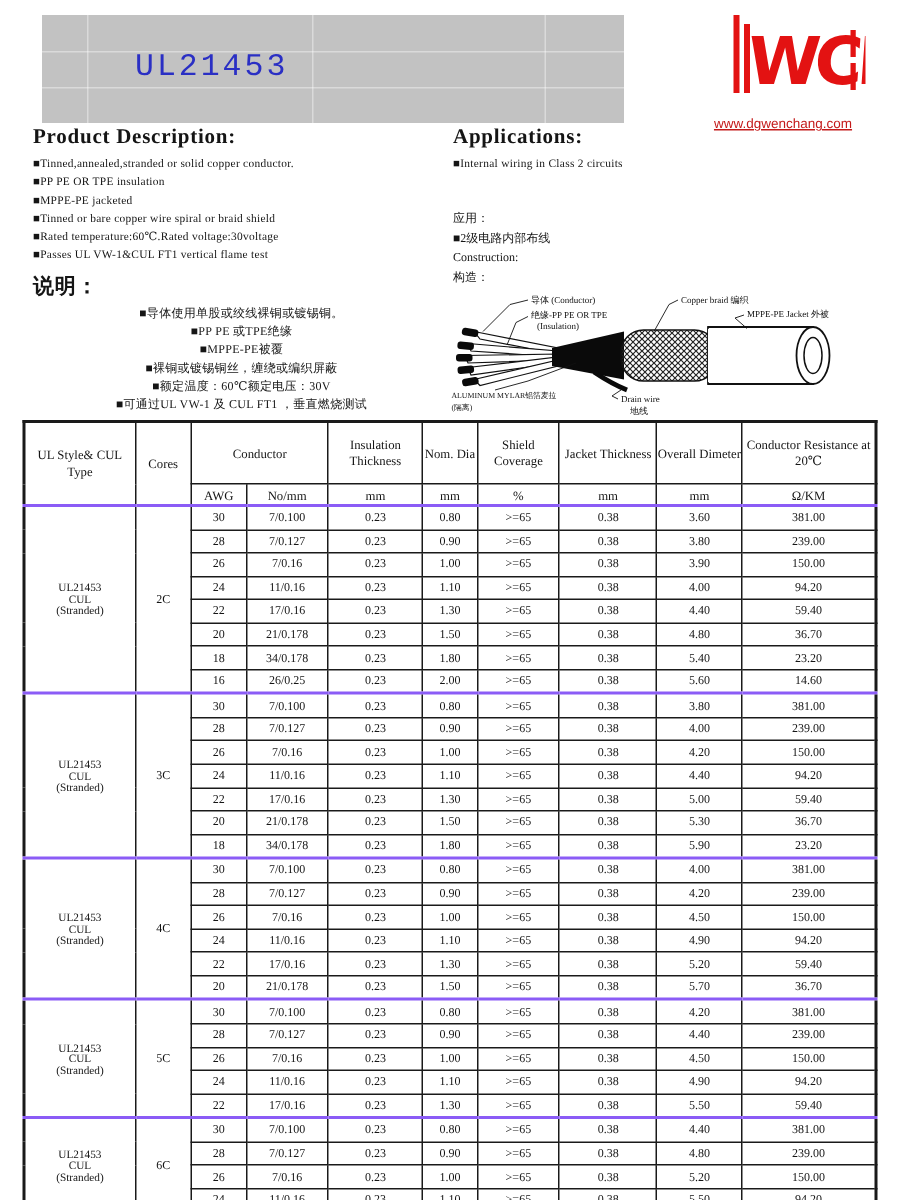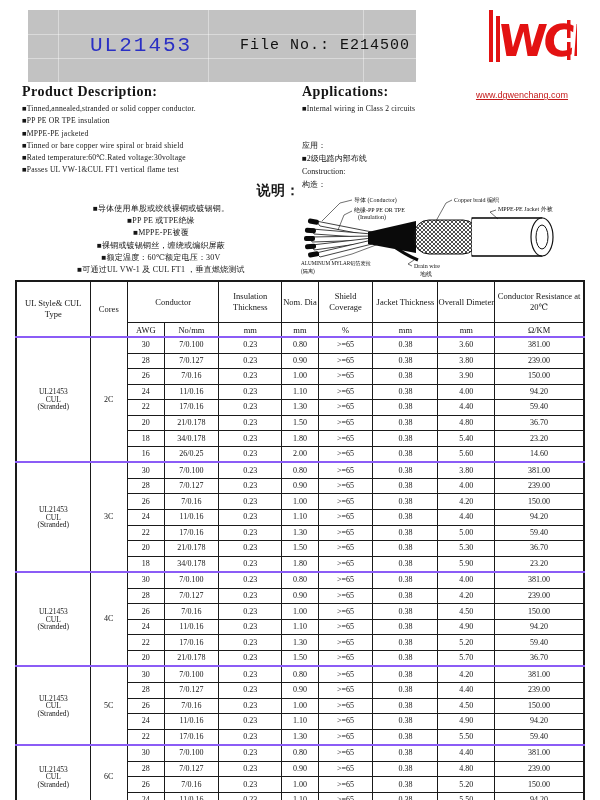--- a/index.html
+++ b/index.html
@@ -11,29 +11,29 @@
   .title-box{
     position:absolute;left:28px;top:10px;width:388px;height:72px;
     background:#c2c2c2;display:flex;align-items:center;
   }
   .title-grid{position:absolute;inset:0;pointer-events:none;}
   .title-grid .h{position:absolute;left:0;right:0;height:1px;background:rgba(255,255,255,.4);}
   .title-grid .v{position:absolute;top:0;bottom:0;width:1px;background:rgba(255,255,255,.4);}
   .style-no{position:absolute;left:62px;top:24px;font-size:21px;color:#2a2fc4;letter-spacing:2px;font-family:"Liberation Mono","DejaVu Sans Mono",monospace;}
   .file-no{position:absolute;left:212px;top:27px;font-size:15px;color:#111;letter-spacing:1px;font-family:"Liberation Mono","DejaVu Sans Mono",monospace;}
   .logo-area{position:absolute;left:462px;top:6px;width:120px;height:80px;text-align:center;}
-  .website{display:block;margin-top:20px;font-size:9px;color:#c41a1a;text-decoration:underline;font-family:"Liberation Sans","DejaVu Sans",sans-serif;cursor:pointer;}
+  .website{display:block;margin-top:6px;font-size:9px;color:#c41a1a;text-decoration:underline;font-family:"Liberation Sans","DejaVu Sans",sans-serif;cursor:pointer;}
   
   .col-left{position:absolute;left:22px;top:84px;width:278px;}
   .col-right{position:absolute;left:302px;top:84px;width:292px;}
   .sec-title{font-size:14px;font-weight:bold;margin:0 0 3px 0;letter-spacing:.5px;}
   .bullet{font-size:7.6px;line-height:12.3px;white-space:nowrap;letter-spacing:.2px;}
   .bullet.cn{font-size:8px;text-align:center;}
   .plain-line{font-size:8px;line-height:13px;}
-  .cn-title{margin-top:5px;text-align:right;}
+  .cn-title{margin-top:5px;}
   .gap{height:24px;}
   
   .diagram{position:absolute;left:300px;top:190px;width:294px;height:90px;}
   
   table.spec{
     position:absolute;left:15px;top:280px;width:570px;
     border-collapse:collapse;table-layout:fixed;
     font-size:8px;
   }
   table.spec th,table.spec td{
@@ -60,21 +60,20 @@
 
   <div class="title-box">
     <div class="title-grid">
       <div class="h" style="top:24px"></div>
         <div class="h" style="top:48px"></div>
       <div class="v" style="left:30px"></div>
         <div class="v" style="left:180px"></div>
       <div class="v" style="left:335px"></div>
     </div>
     <span class="style-no">UL21453</span>
-    <span class="file-no"><span>File No.:</span>&nbsp;<span>E214500</span></span>
   </div>
 
   <div class="logo-area">
     <svg width="110" height="60" viewBox="0 0 110 60">
       <g fill="#e31212">
         <rect x="22" y="4" width="4" height="52"></rect>
         <rect x="29" y="10" width="4" height="46"></rect>
         <text x="34" y="50" font-size="44" font-weight="bold" font-family="DejaVu Sans,sans-serif" letter-spacing="-4" transform="skewX(-4)">WCH</text>
         <rect x="100" y="14" width="3.5" height="18"></rect>
         <rect x="100" y="36" width="3.5" height="18"></rect>

